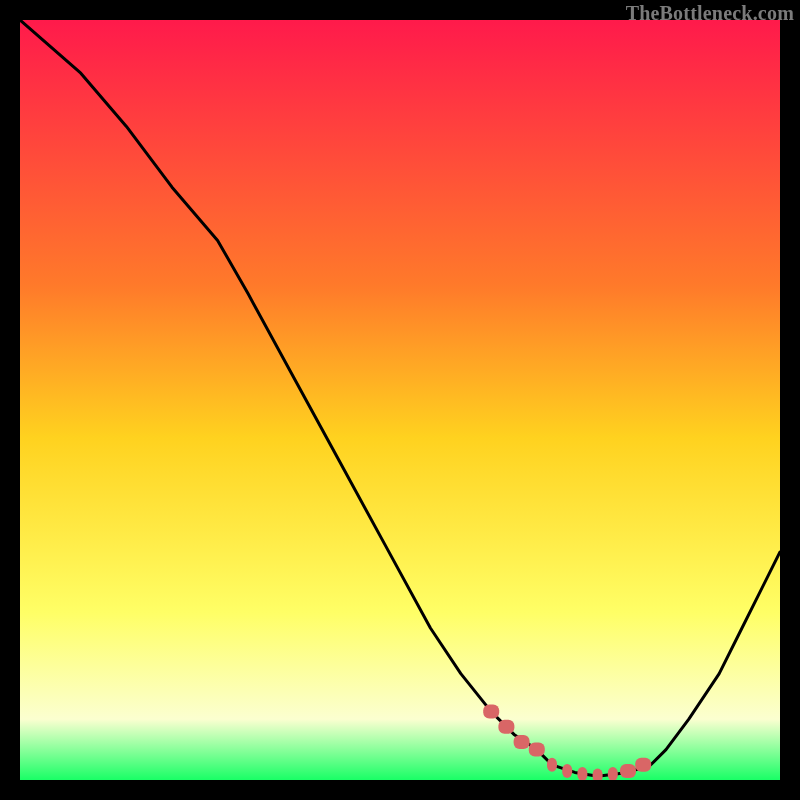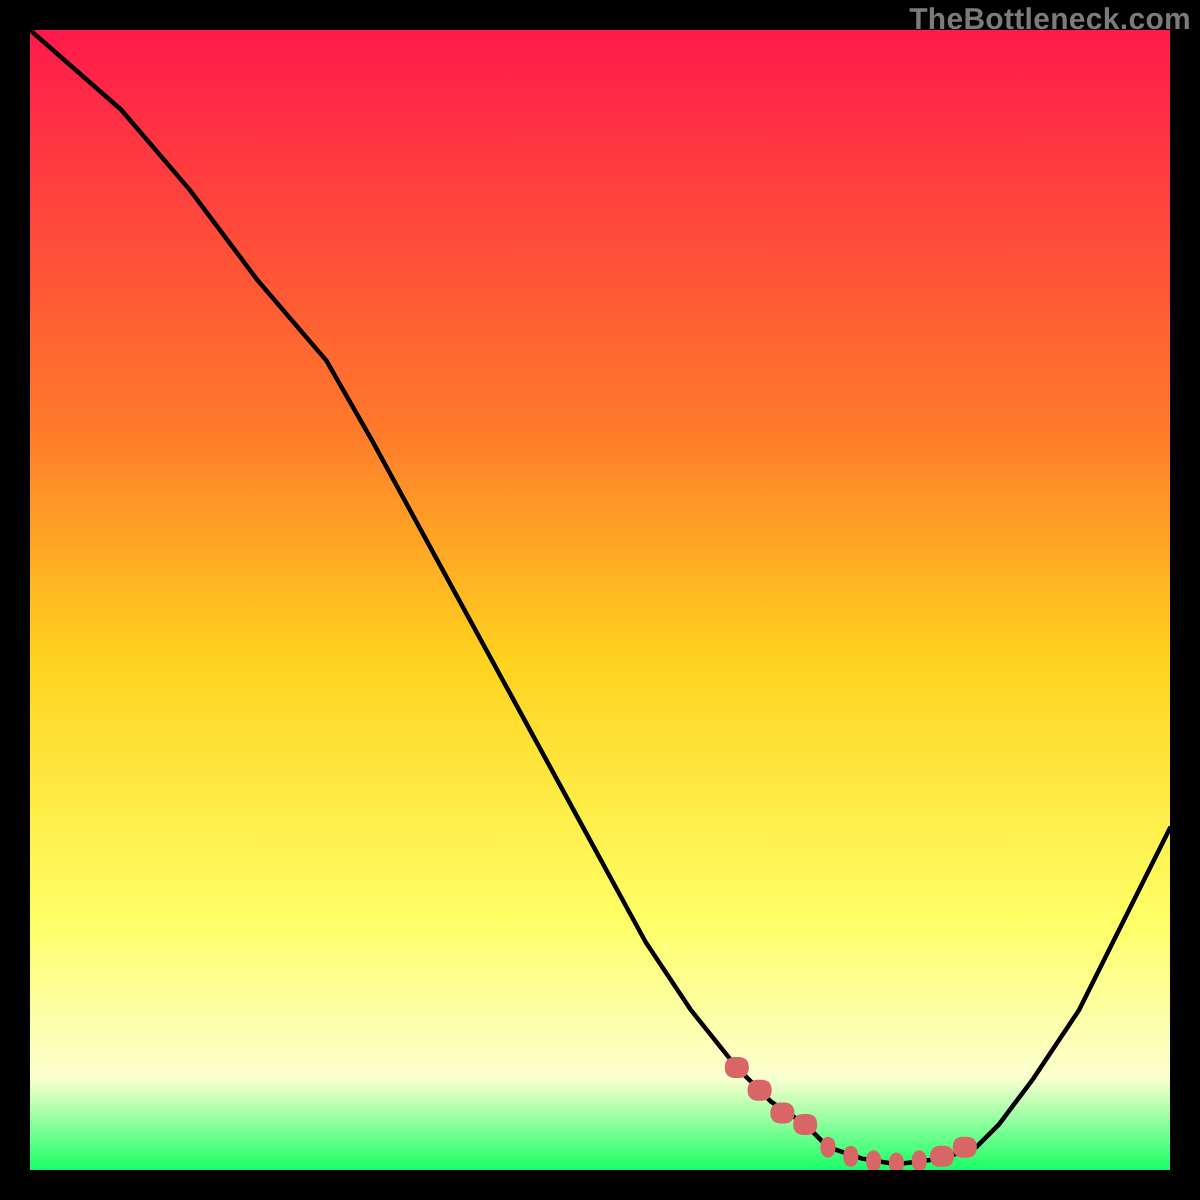--- a/index.html
+++ b/index.html
@@ -22,21 +22,21 @@
     position: absolute;
     left: 0;
     top: 0;
     width: 760px;
     height: 760px;
   }
   .watermark {
     position: absolute;
     top: 2px;
     right: 6px;
-    font-family: Liberation Sans, sans-serif;
+    font-family: Liberation Serif, serif;
     font-size: 20px;
     font-weight: 600;
     color: #7b7b7b;
     letter-spacing: 0.2px;
   }
   svg { display: block; }
 </style>
 </head>
 <body>
 

